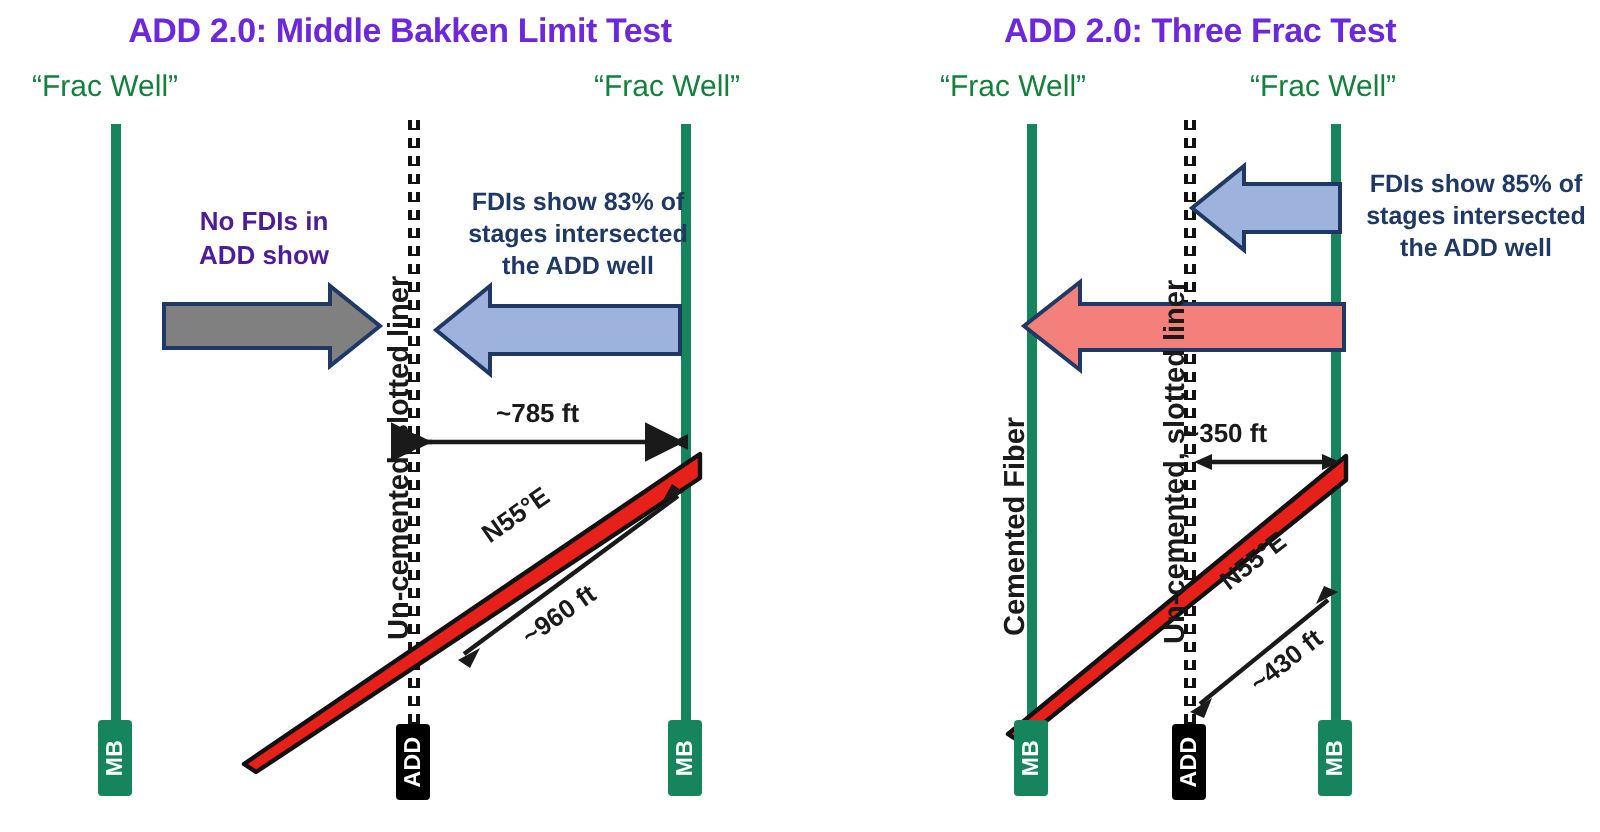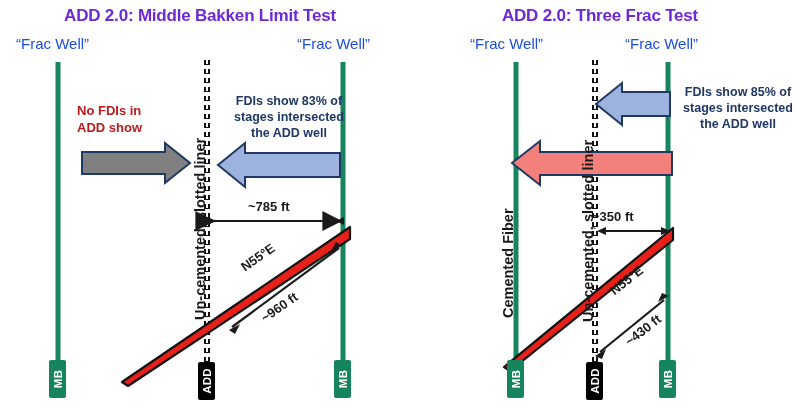--- a/index.html
+++ b/index.html
@@ -42,40 +42,40 @@
     left: 0;
     top: 0;
     width: 400px;
     height: 416px;
   }
 
   
   .frac-label {
     position: absolute;
     font-size: 15px;
-    color: #1d4ed8;
+    color: #15803d;
     white-space: nowrap;
     font-family: "Liberation Sans", sans-serif;
   }
   .callout {
     position: absolute;
     font-size: 12.5px;
     font-weight: bold;
     color: #1f3864;
     line-height: 1.18;
     text-align: center;
     white-space: nowrap;
   }
   .callout-dark {
     position: absolute;
     font-size: 13px;
     font-weight: bold;
-    color: #b91c1c;
+    color: #4c1d95;
     line-height: 1.18;
-    text-align: left;
+    text-align: center;
     white-space: nowrap;
   }
   .vlabel {
     position: absolute;
     font-size: 14.5px;
     font-weight: bold;
     color: #1a1a1a;
     white-space: nowrap;
     transform-origin: 0 0;
     transform: rotate(-90deg);

